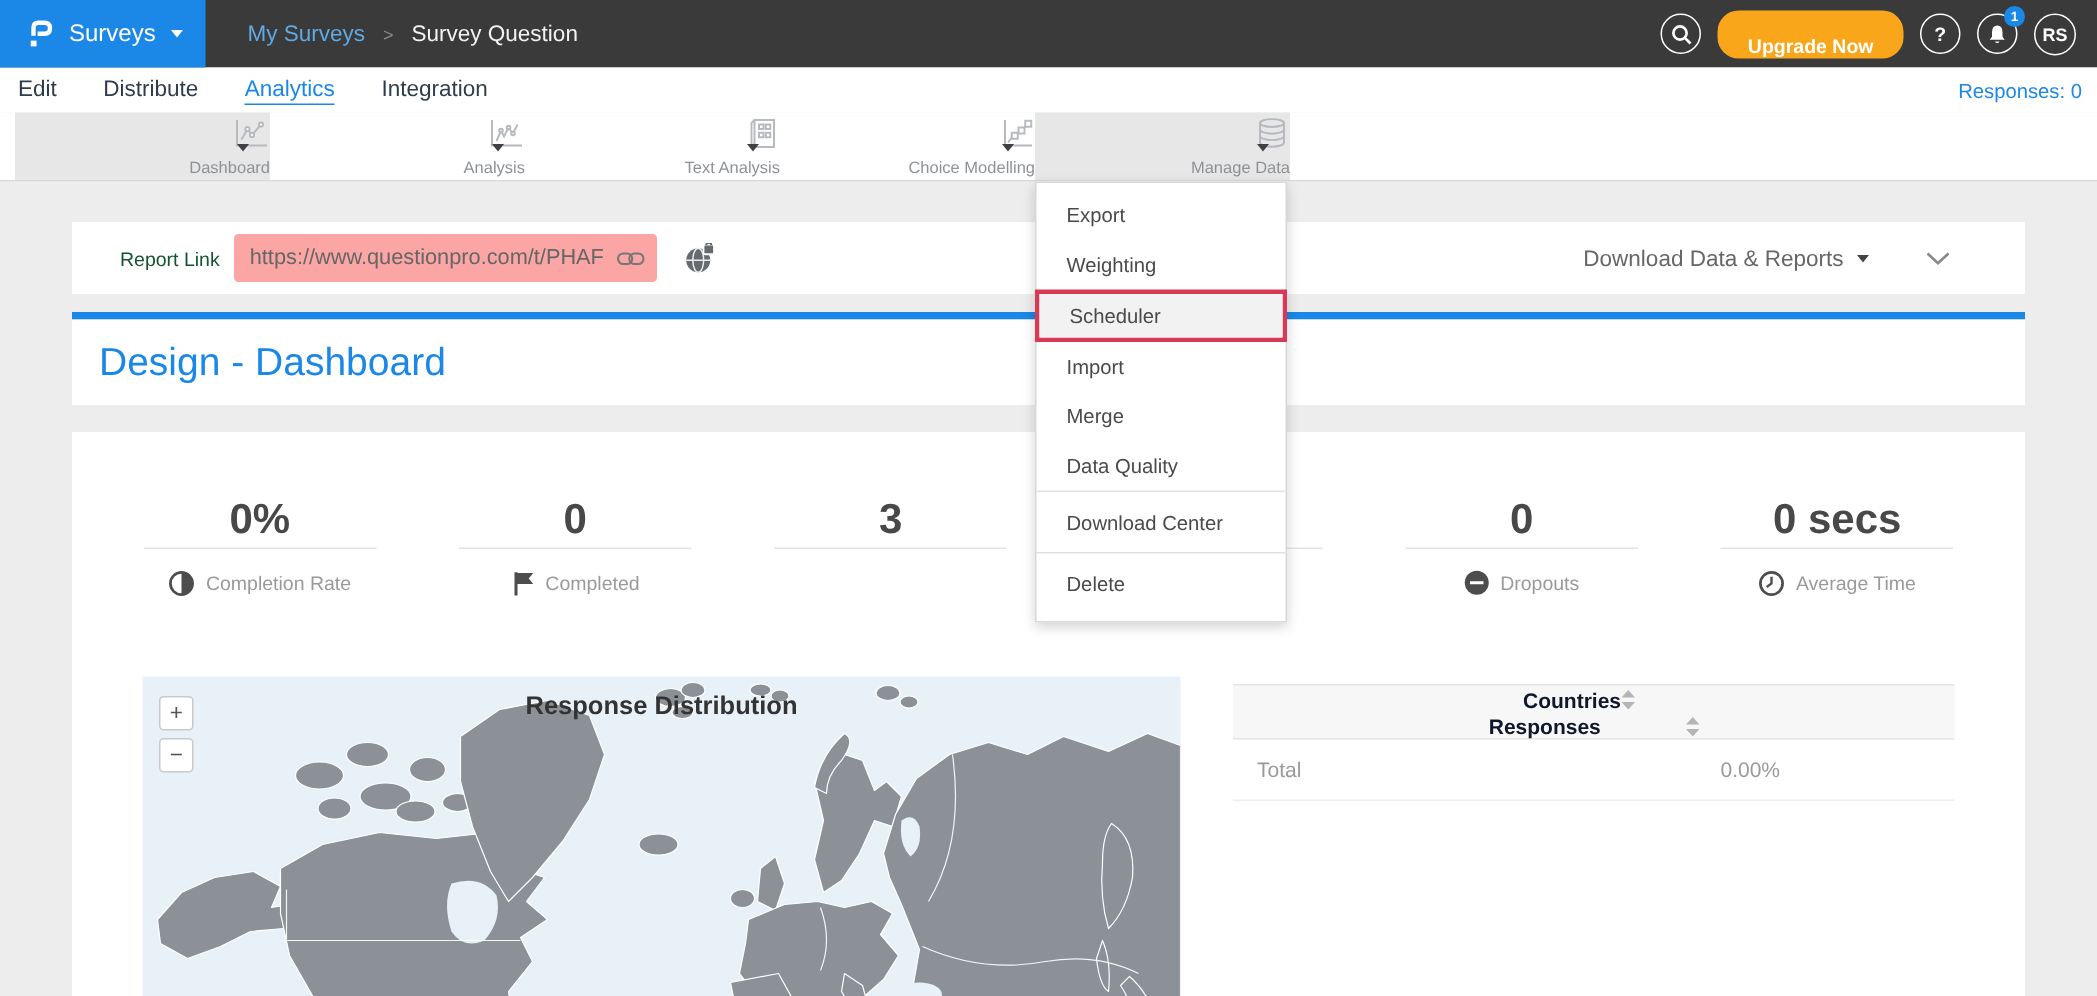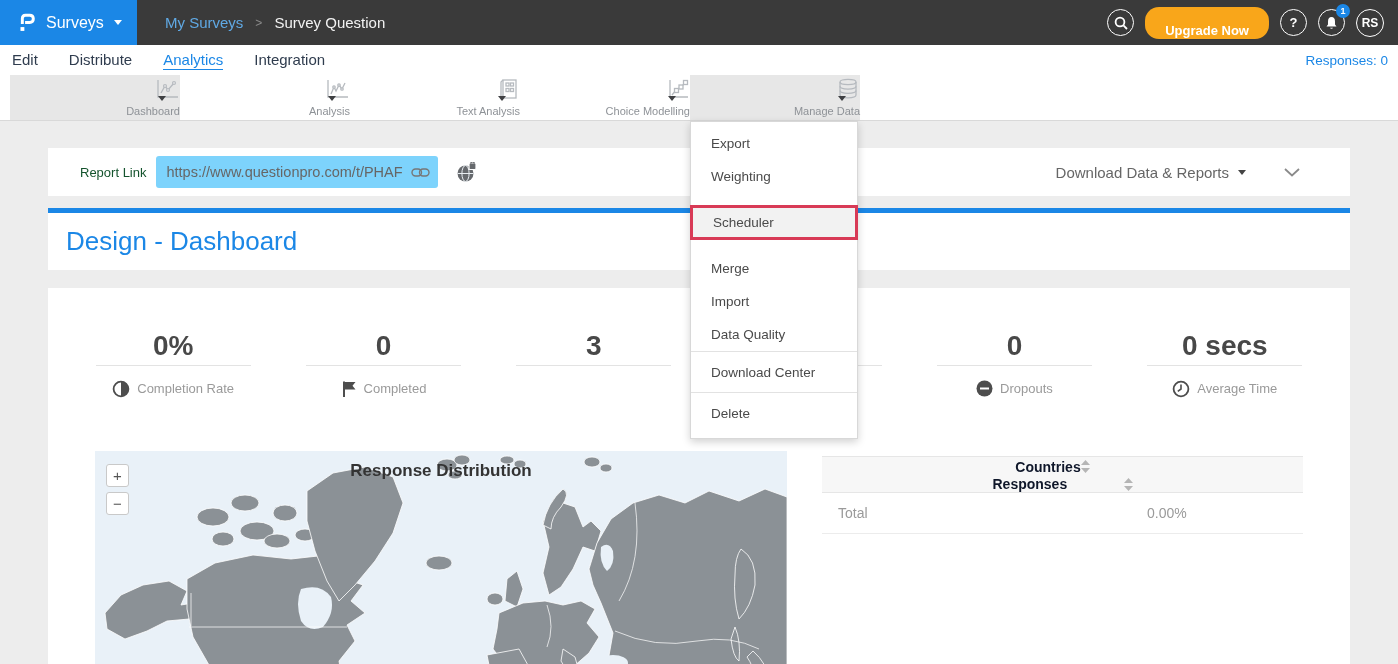--- a/index.html
+++ b/index.html
@@ -43,21 +43,21 @@
     justify-content:center; position:relative; cursor:pointer; flex:none; }
   .tool-item.selected { background:#e7e7e7; }
   .tool-label { font-size:11px; color:#8e9297; margin-top:1px; }
   .tool-caret { position:absolute; right:14px; top:21px; width:0; height:0;
     border-left:4.5px solid transparent; border-right:4.5px solid transparent;
     border-top:5px solid #3f4043; }
   .tool-icon svg { stroke:#b6babf; fill:none; stroke-width:1.3; }
   
   .report-bar { margin:27px 48px 0; height:48px; background:#fff; display:flex; align-items:center; }
   .report-label { margin-left:32px; font-size:13px; color:#14532d; flex:none; }
-  .url-box { margin-left:10px; width:282px; height:32px; background:#7dd3fc; border-radius:3px;
+  .url-box { margin-left:10px; width:282px; height:32px; background:#fca5a5; border-radius:3px;
     display:flex; align-items:center; padding:0 8px 0 10px; }
   .url-input { flex:1; border:none; background:transparent; font-family:inherit; font-size:14.5px;
     color:#666; outline:none; padding:0; min-width:0; }
   .globe-wrap { margin-left:18px; cursor:pointer; display:flex; }
   .download-wrap { margin-left:auto; display:flex; align-items:center; gap:9px; cursor:pointer; }
   .download-label { font-size:15px; color:#666; }
   .dl-caret { width:0; height:0; border-left:4.5px solid transparent; border-right:4.5px solid transparent;
     border-top:5px solid #444; }
   .collapse-chevron { margin:0 50px 0 38px; cursor:pointer; display:flex; }
   
@@ -97,21 +97,21 @@
     border-bottom:1px solid #ececec; font-size:14px; color:#9a9a9a; }
   .cell-country { flex:1; padding-right:20px; }
   .cell-response { width:140px; }
   
   .dropdown { position:absolute; left:690px; top:121px; width:168px; background:#fff;
     border:1px solid #d8d8d8; box-shadow:0 3px 8px rgba(0,0,0,.18); padding:5px 0; z-index:20; }
   .menu-item { height:33px; display:flex; align-items:center; padding-left:20px;
     font-size:13.5px; color:#4a4a4a; cursor:pointer; }
   .menu-item.tall { height:40px; }
   .menu-divider { height:1px; background:#e2e2e2; }
-  .scheduler-box { border:3px solid #d83a56; margin:12px -1px; }
+  .scheduler-box { border:3px solid #d83a56; margin:0 -1px; }
   .scheduler-box .menu-item { height:29px; background:#f2f2f2; }
 </style>
 </head>
 <body>
 
 <div class="topbar">
   <div class="logo-area">
     <svg width="22" height="25" viewBox="0 0 24 25">
       <path d="M8,14 V8 Q8,4.5 11.5,4.5 H16 Q20,4.5 20,8.5 Q20,12.5 16,12.5 H11" stroke="#fff" stroke-width="3.2" fill="none"></path>
       <rect x="6" y="17.5" width="4.2" height="4.2" fill="#fff"></rect>
@@ -408,20 +408,20 @@
     </div>
   </div>
 </div>
 
 <div class="dropdown">
   <div class="menu-item">Export</div>
   <div class="menu-item">Weighting</div>
   <div class="scheduler-box">
     <div class="menu-item">Scheduler</div>
   </div>
+  <div class="menu-item">Import</div>
   <div class="menu-item">Merge</div>
-  <div class="menu-item">Import</div>
   <div class="menu-item">Data Quality</div>
   <div class="menu-divider"></div>
   <div class="menu-item tall">Download Center</div>
   <div class="menu-divider"></div>
   <div class="menu-item tall">Delete</div>
 </div>
 
 </body></html>

